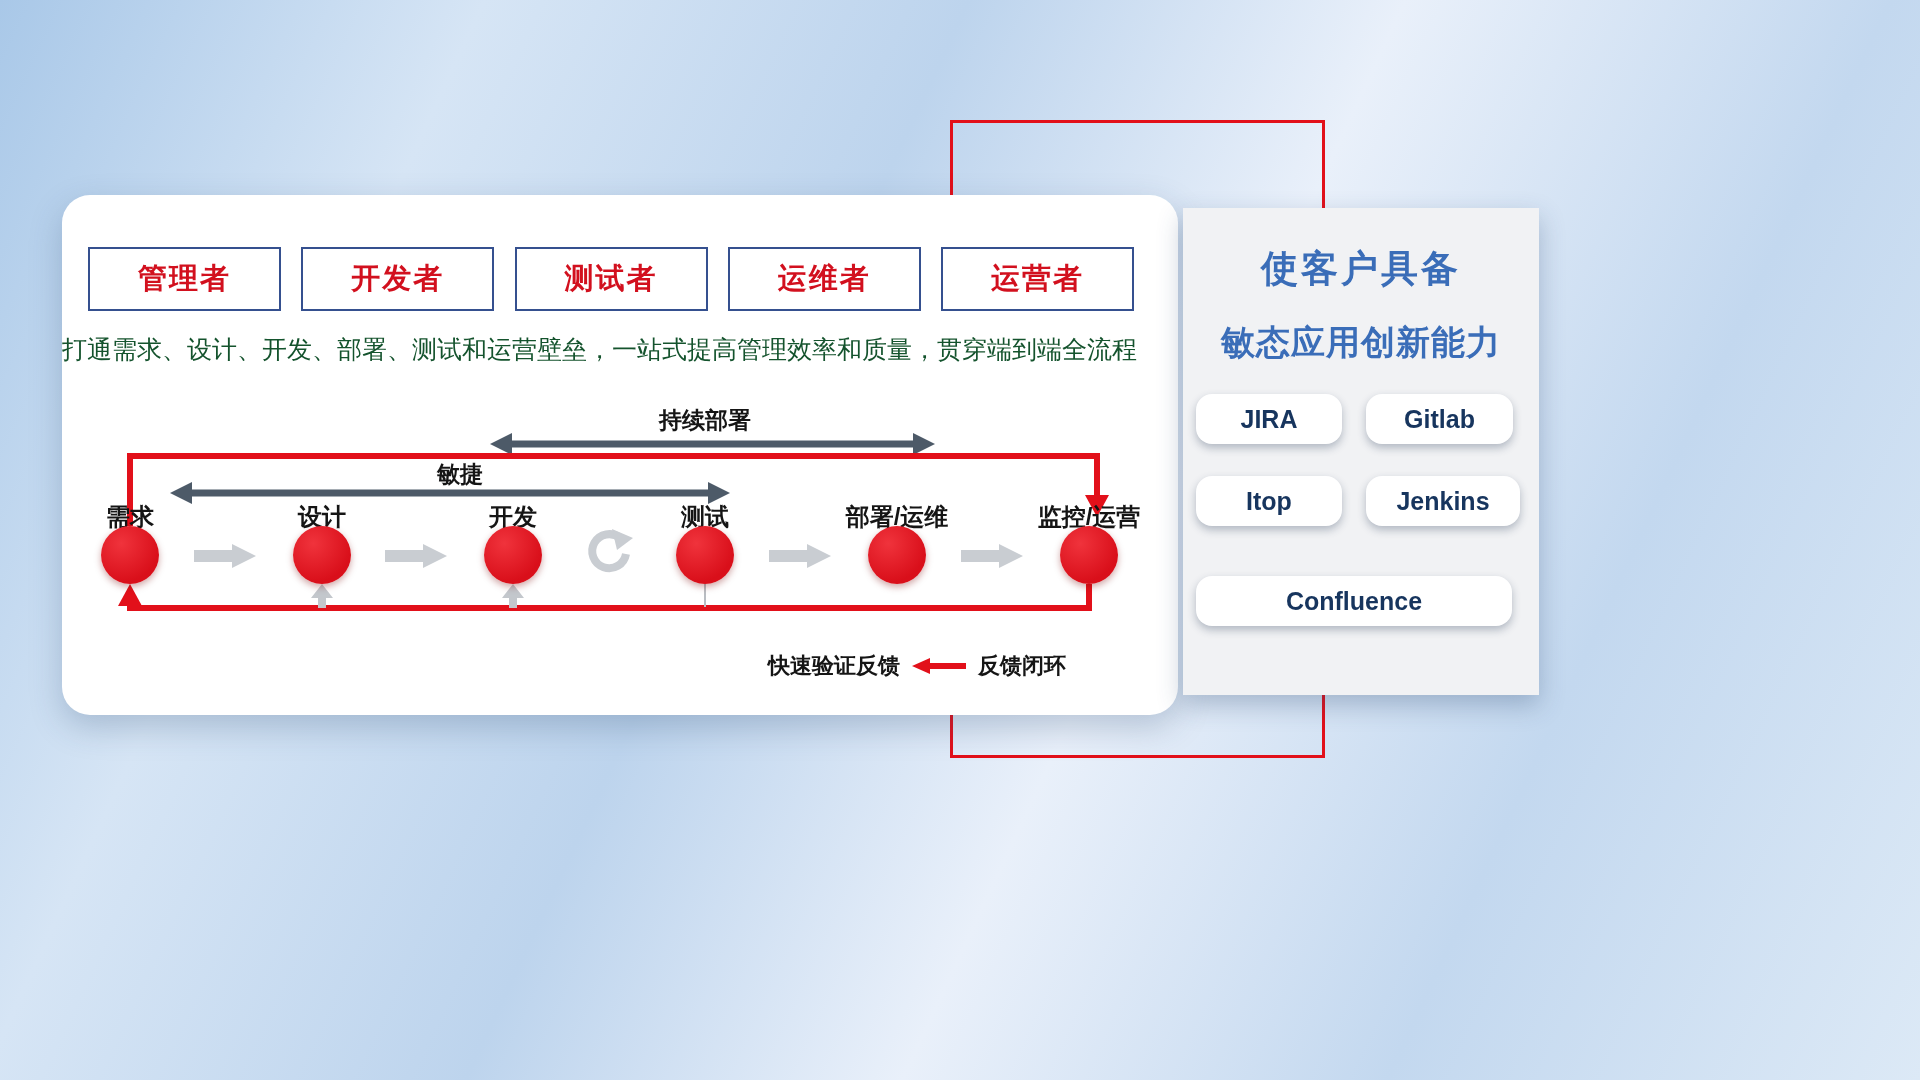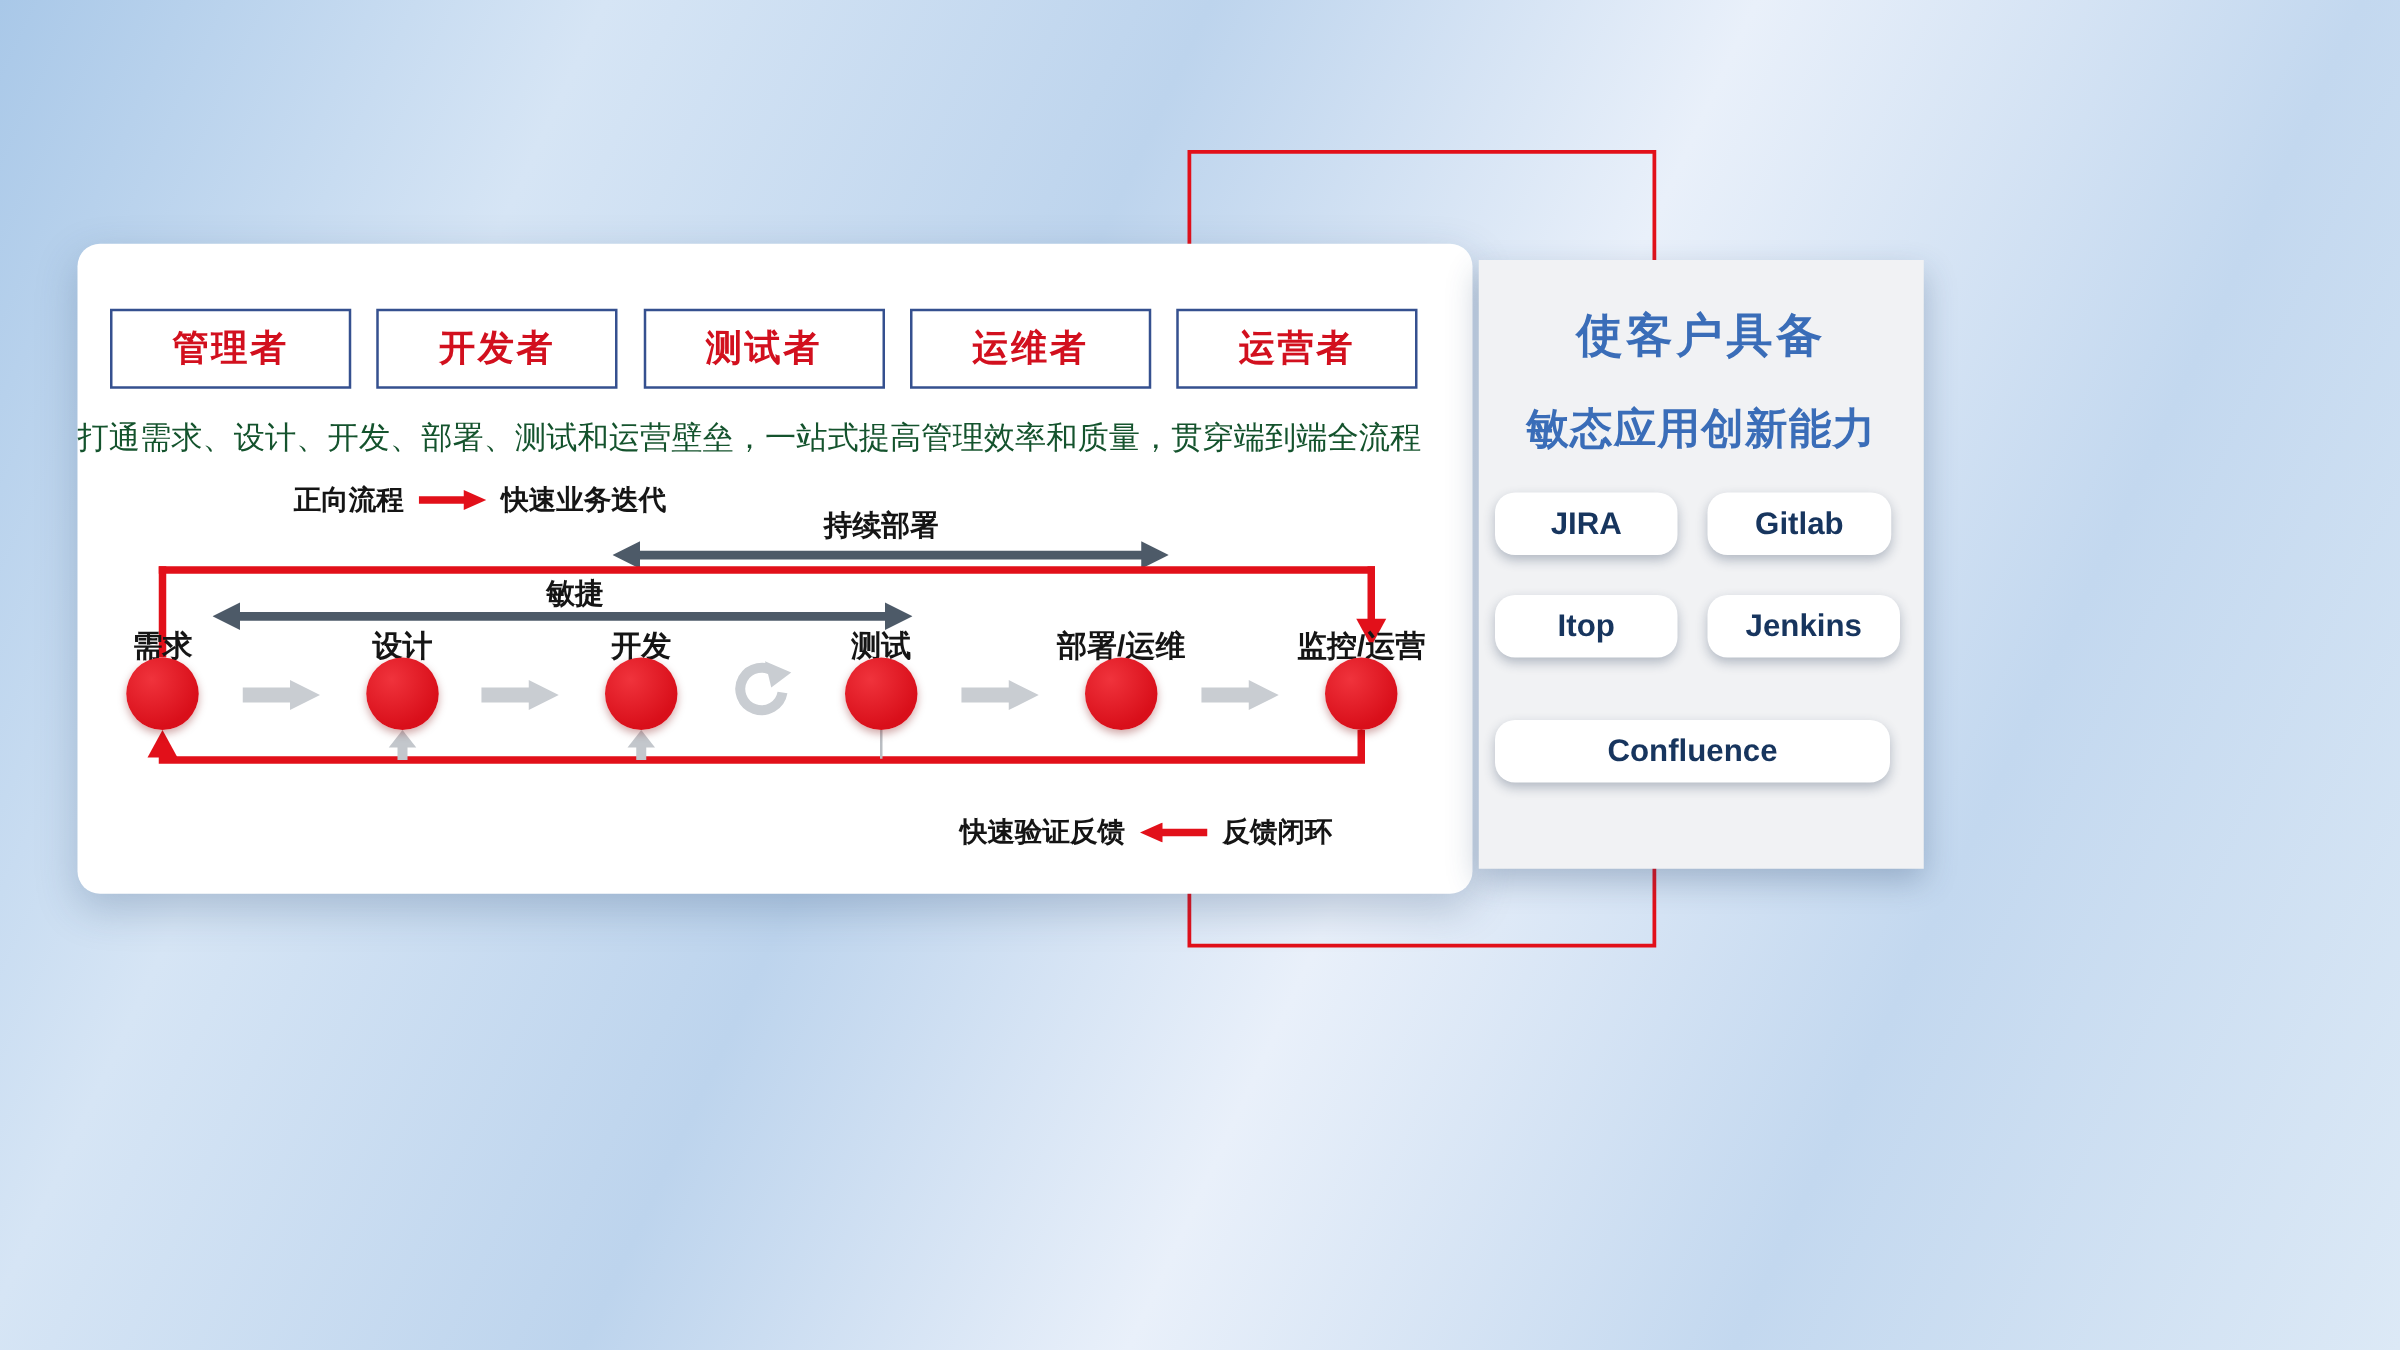--- a/index.html
+++ b/index.html
@@ -3,21 +3,21 @@
 <meta charset="utf-8">
 <style>
   *{margin:0;padding:0;box-sizing:border-box}
   html,body{width:1920px;height:1080px}
   body{font-family:"Liberation Sans","DejaVu Sans",sans-serif;overflow:hidden}
   .stage{position:relative;width:1920px;height:1080px;
     background:linear-gradient(115deg,#a9c8e8 0%,#d6e5f5 20%,#bdd4ed 40%,#e9f0fa 58%,#c3d8ef 78%,#dce9f6 100%)}
   .red-frame{position:absolute;left:950px;top:120px;width:375px;height:638px;border:3px solid #e2101a;z-index:1}
 
   .white-panel{position:absolute;left:62px;top:195px;width:1116px;height:520px;background:#fff;
-    border-radius:18px;box-shadow:0 12px 32px rgba(40,70,110,.25);z-index:2}
+    border-radius:28px;box-shadow:0 12px 32px rgba(40,70,110,.25);z-index:2}
   .roles-row{position:absolute;left:26px;top:52px;width:1046px;display:flex;justify-content:space-between}
   .role-box{width:193px;height:64px;border:2px solid #35508f;background:#fff;display:flex;align-items:center;
     justify-content:center;font-size:29px;font-weight:bold;color:#d2101e;letter-spacing:2px}
   .desc{position:absolute;left:0;top:138px;width:100%;text-align:left;font-size:25px;font-weight:normal;color:#14532d}
 
   .legend{position:absolute;display:flex;align-items:center;gap:12px;font-size:22px;font-weight:bold;color:#151515}
   .legend-forward{left:173px;top:190px}
   .legend-feedback{left:706px;top:456px}
 
   .flow-label{position:absolute;font-size:23px;font-weight:bold;color:#151515;text-align:center}
@@ -60,28 +60,20 @@
     <div class="roles-row">
       <div class="role-box">管理者</div>
       <div class="role-box">开发者</div>
       <div class="role-box">测试者</div>
       <div class="role-box">运维者</div>
       <div class="role-box">运营者</div>
     </div>
 
     <div class="desc">打通需求、设计、开发、部署、测试和运营壁垒，一站式提高管理效率和质量，贯穿端到端全流程</div>
 
-    <div class="legend legend-forward">
-      <span>正向流程</span>
-      <svg width="54" height="16" viewBox="0 0 54 16">
-        <rect x="0" y="5" width="38" height="6" fill="#e2101a"></rect>
-        <polygon points="36,0 54,8 36,16" fill="#e2101a"></polygon>
-      </svg>
-      <span>快速业务迭代</span>
-    </div>
 
     <div class="flow-label cd-label">持续部署</div>
     <svg class="double-arrow cd-arrow" width="445" height="26" viewBox="0 0 445 26">
       <line x1="18" y1="13" x2="427" y2="13" stroke="#4d5a68" stroke-width="7"></line>
       <polygon points="22,2 0,13 22,24" fill="#4d5a68"></polygon>
       <polygon points="423,2 445,13 423,24" fill="#4d5a68"></polygon>
     </svg>
 
     <div class="flow-label agile-label">敏捷</div>
     <svg class="double-arrow agile-arrow" width="560" height="26" viewBox="0 0 560 26">

